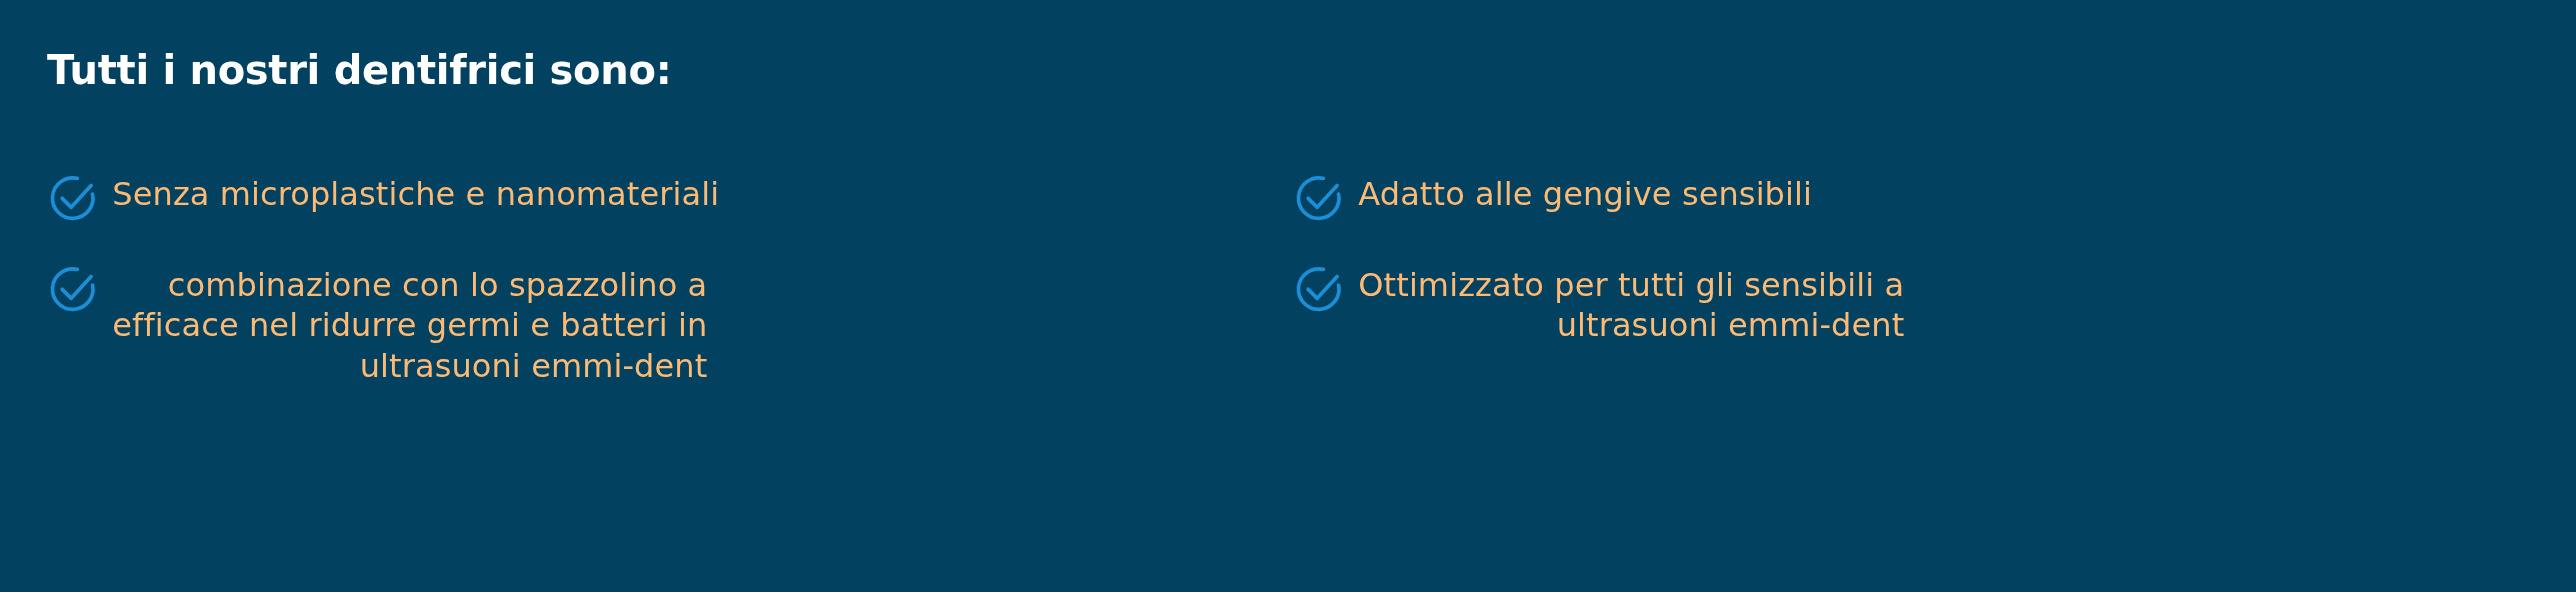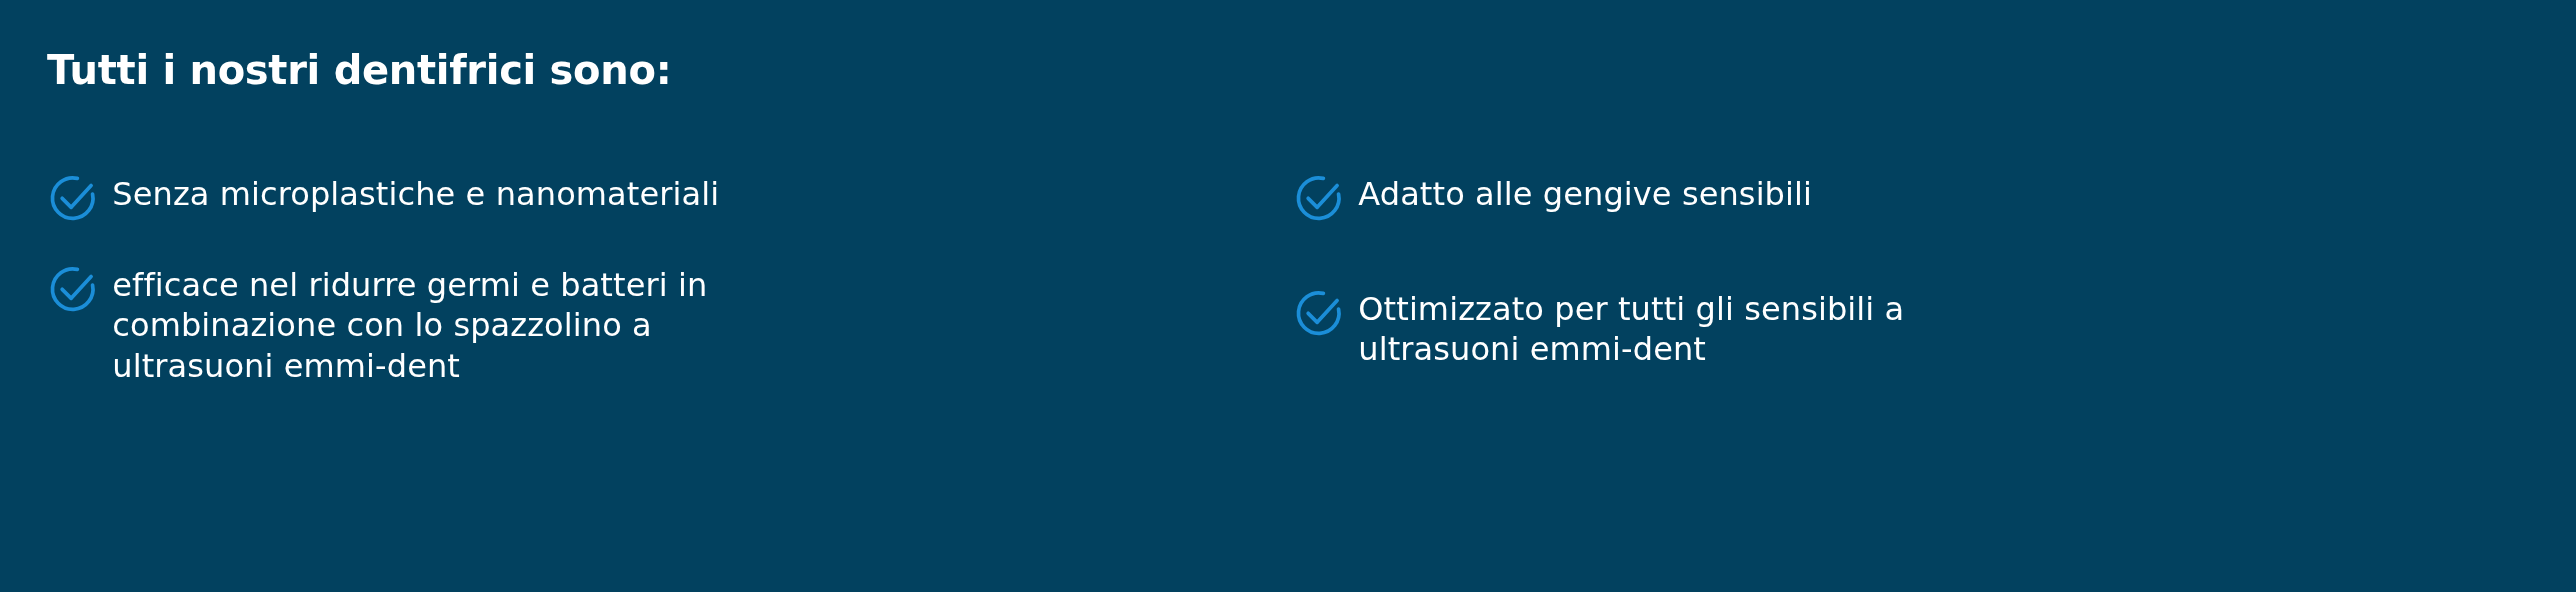--- a/index.html
+++ b/index.html
@@ -53,21 +53,20 @@
   .col-left {
     width: 1247px;
     padding-left: 47px;
     box-sizing: border-box;
   }
 
   .col-right {
     width: 1278px;
     padding-left: 46px;
     box-sizing: border-box;
-    gap: 24px;
   }
 
   .feature {
     display: flex;
     flex-direction: row;
     align-items: flex-start;
     margin-bottom: 36px;
   }
 
   .feature:last-child {
@@ -79,25 +78,26 @@
     width: 54px;
     height: 54px;
     margin-top: 1px;
     margin-right: 11.3px;
     display: block;
   }
 
   .feature-text {
     font-size: 32px;
     line-height: 1.26;
-    color: #ffffff;
+    color: #fdba74;
     font-weight: 400;
     letter-spacing: 0.1px;
     max-width: 1092px;
     padding-top: 4.1px;
+    text-align: right;
   }
 
   .feature-text .line {
     display: block;
     white-space: nowrap;
   }
 </style>
 </head>
 <body>
 
@@ -118,22 +118,22 @@
           <span class="line">Senza microplastiche e nanomateriali</span>
         </div>
       </div>
 
       <div class="feature">
         <svg class="check-icon" viewBox="0 0 48 48">
           <path d="M40.5 20.5 A18 18 0 1 1 27 6.6" fill="none" stroke="#1b8ed8" stroke-width="3.3" stroke-linecap="round"></path>
           <path d="M13.5 24.3 L21.5 32.3 L39.2 12.9" fill="none" stroke="#1b8ed8" stroke-width="3.3" stroke-linecap="round" stroke-linejoin="round"></path>
         </svg>
         <div class="feature-text">
+          <span class="line">combinazione con lo spazzolino a</span>
           <span class="line">efficace nel ridurre germi e batteri in</span>
-          <span class="line">combinazione con lo spazzolino a</span>
           <span class="line">ultrasuoni emmi-dent</span>
         </div>
       </div>
 
     </div>
 
     <div class="col col-right">
 
       <div class="feature">
         <svg class="check-icon" viewBox="0 0 48 48">

